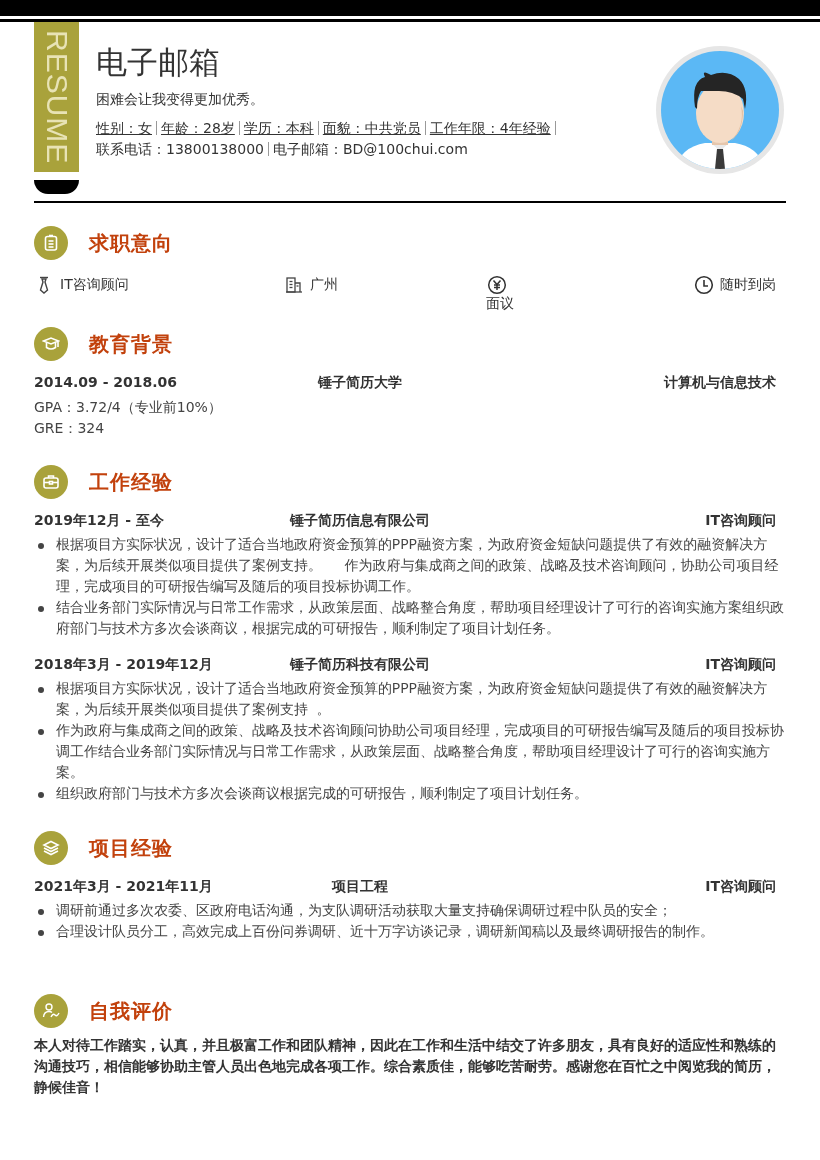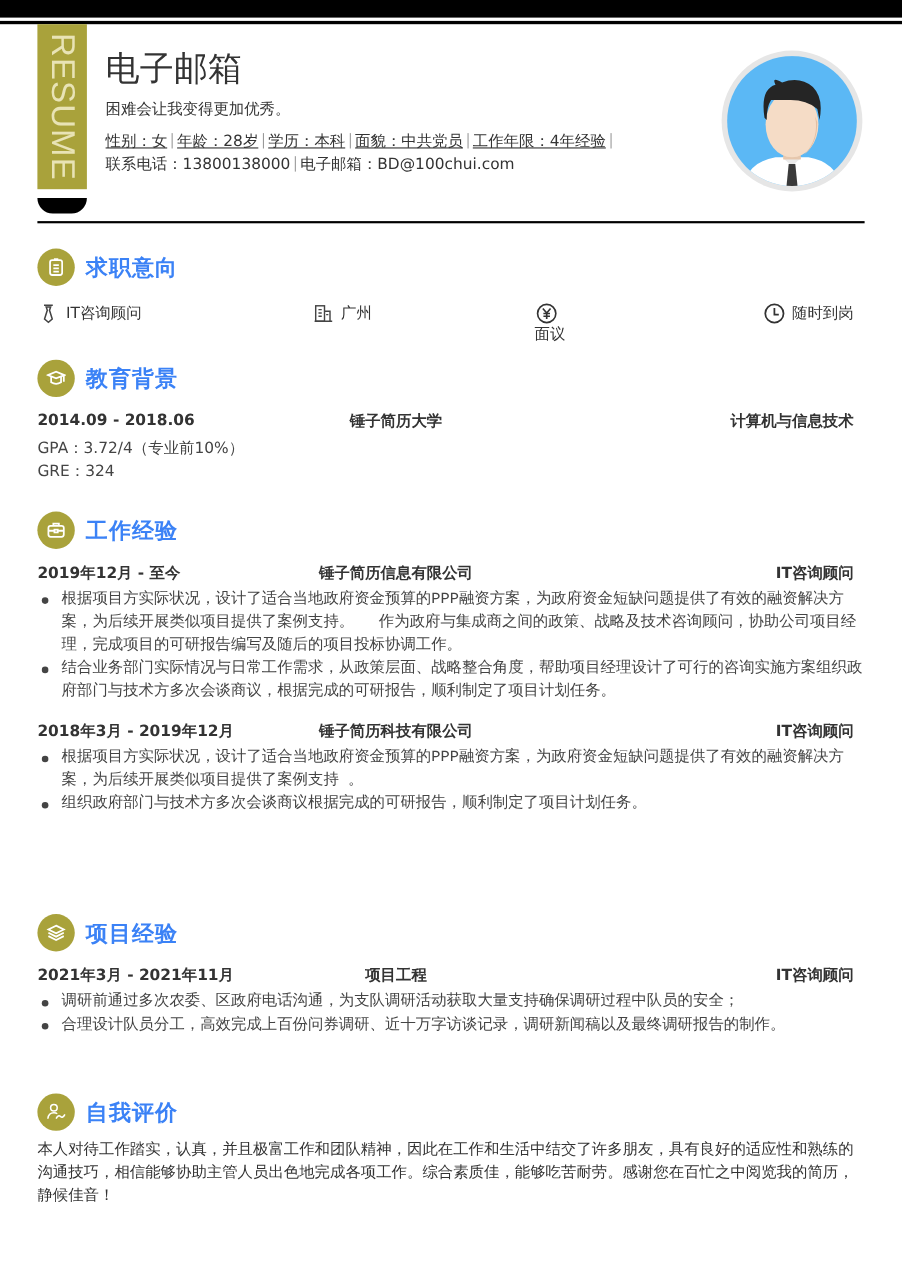--- a/index.html
+++ b/index.html
@@ -26,38 +26,38 @@
 
     .avatar { position: absolute; left: 656px; top: 46px; width: 128px; height: 128px; border-radius: 50%;
       background: #e6e6e6; padding: 5px; }
     .avatar svg { width: 118px; height: 118px; display: block; }
 
     .header-rule { position: absolute; left: 34px; top: 201px; width: 752px; height: 2px; background: #000; }
 
     .section-title { position: absolute; left: 34px; display: flex; align-items: center; height: 34px; }
     .section-icon { width: 34px; height: 34px; border-radius: 50%; background: #a9a23b; display: flex; align-items: center; justify-content: center; }
     .section-icon svg { width: 18px; height: 18px; }
-    .section-label { margin-left: 10px; font-size: 20px; font-weight: bold; color: #3b82f6; letter-spacing: 1px; font-family: Liberation Mono, monospace; }
+    .section-label { margin-left: 21px; font-size: 20px; font-weight: bold; color: #c2410c; letter-spacing: 1px; font-family: Liberation Mono, monospace; }
 
     .intent-row { position: absolute; left: 34px; top: 275px; width: 752px; height: 22px; font-size: 14px; }
     .intent-item { position: absolute; top: 0; display: flex; align-items: center; }
     .intent-item svg { width: 20px; height: 20px; margin-right: 6px; }
 
     .row3 { position: absolute; left: 34px; width: 742px; height: 20px; font-size: 14px; font-weight: bold; color: #333; }
     .row3 .c1 { position: absolute; left: 0; top: 0; }
     .row3 .c2 { position: absolute; left: 256px; top: 0; }
     .row3 .c3 { position: absolute; right: 0; top: 0; }
 
     .plain { position: absolute; left: 34px; font-size: 14px; color: #444; }
 
     .bullets { position: absolute; left: 34px; width: 752px; list-style: none; font-size: 14px; color: #444; line-height: 21px; }
     .bullets li { position: relative; padding-left: 22px; font-family: Liberation Mono, monospace; }
     .bullets li::before { content: ""; position: absolute; left: 4px; top: 8px; width: 6px; height: 6px; border-radius: 50%; background: #444; }
 
-    .para { position: absolute; left: 34px; width: 752px; font-size: 14px; color: #333; line-height: 21px; }
+    .para { position: absolute; left: 34px; width: 752px; font-size: 14px; color: #333; line-height: 21px; font-weight: bold; }
   </style>
 </head>
 <body>
 
 <div class="top-bar"></div>
 <div class="top-line"></div>
 
 <div class="resume-tab">
   <div class="resume-tab-text">RESUME</div>
 </div>
@@ -188,20 +188,21 @@
   <li>结合业务部门实际情况与日常工作需求，从政策层面、战略整合角度，帮助项目经理设计了可行的咨询实施方案组织政府部门与技术方多次会谈商议，根据完成的可研报告，顺利制定了项目计划任务。</li>
 </ul>
 
 <div class="row3" style="top:656px;">
   <span class="c1">2018年3月 - 2019年12月</span>
   <span class="c2">锤子简历科技有限公司</span>
   <span class="c3">IT咨询顾问</span>
 </div>
 <ul class="bullets" style="top:679px;">
   <li>根据项目方实际状况，设计了适合当地政府资金预算的PPP融资方案，为政府资金短缺问题提供了有效的融资解决方案，为后续开展类似项目提供了案例支持 。</li>
+  <li>作为政府与集成商之间的政策、战略及技术咨询顾问协助公司项目经理，完成项目的可研报告编写及随后的项目投标协调工作结合业务部门实际情况与日常工作需求，从政策层面、战略整合角度，帮助项目经理设计了可行的咨询实施方案。</li>
   <li>组织政府部门与技术方多次会谈商议根据完成的可研报告，顺利制定了项目计划任务。</li>
 </ul>
 
 <div class="section-title" style="top:831px;">
   <div class="section-icon">
     <svg viewBox="0 0 18 18" fill="none" stroke="#fff" stroke-width="1.6">
         <path d="M9 2.5 L16 6 L9 9.5 L2 6 Z"></path>
         <path d="M2 9 L9 12.5 L16 9"></path>
         <path d="M2 12 L9 15.5 L16 12"></path>
       </svg>

